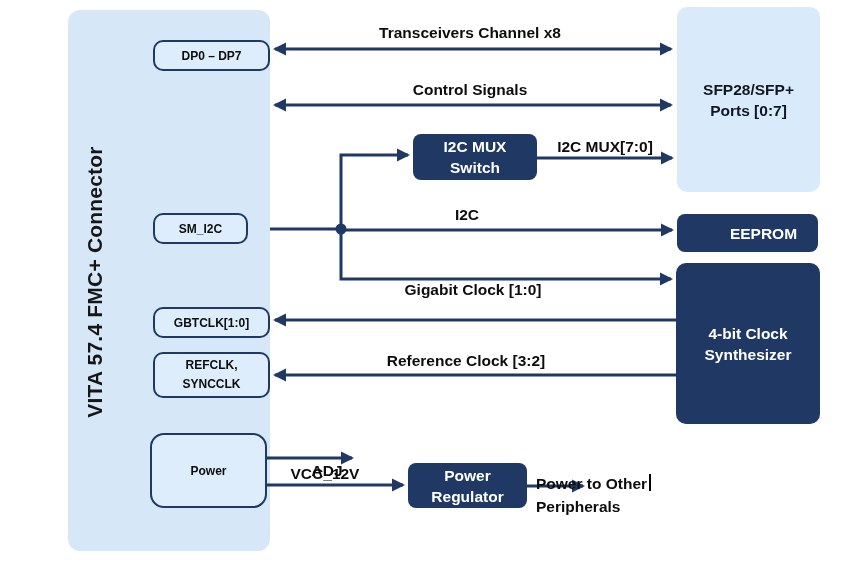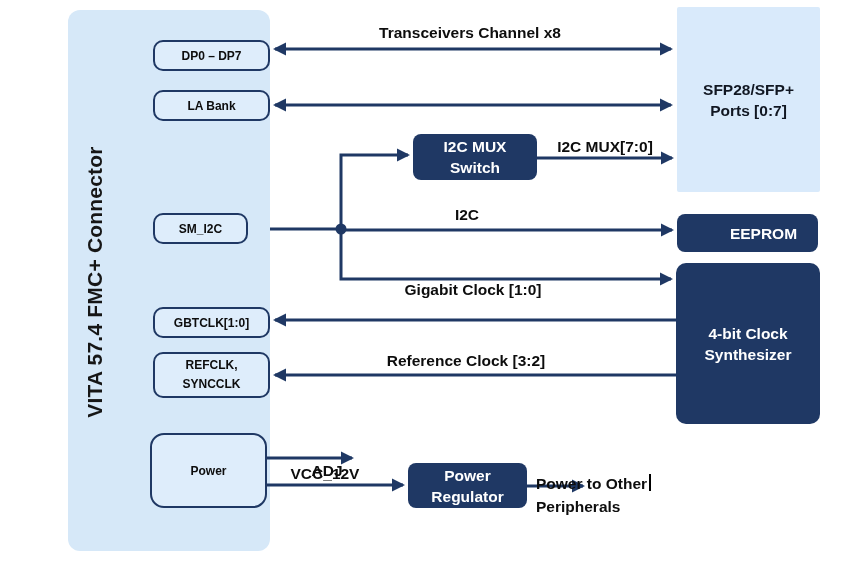--- a/index.html
+++ b/index.html
@@ -30,21 +30,21 @@
   }
   .navybox{
     position:absolute;
     background:#1F3864;border-radius:8px;
     display:flex;align-items:center;justify-content:center;flex-direction:column;
     font-weight:bold;font-size:15.5px;color:#ffffff;text-align:center;
     box-sizing:border-box;z-index:2;line-height:21px;
   }
   .softbox{
     position:absolute;
-    background:#D9EAFB;border-radius:2px;
+    background:#D9EAFB;border-radius:10px;
     display:flex;align-items:center;justify-content:center;flex-direction:column;
     font-weight:bold;font-size:15.5px;color:#111722;text-align:center;
     box-sizing:border-box;z-index:2;line-height:21px;
   }
   .wlabel{
     position:absolute;
     font-weight:bold;font-size:15.5px;color:#0D0D0D;
     white-space:nowrap;z-index:3;transform:translateX(-50%);
   }
   .wlabel.leftalign{transform:none;}
@@ -93,23 +93,20 @@
       <path d="M267,458 H352" marker-end="url(#ah)"></path>
       <path d="M267,485 H403" marker-end="url(#ah)"></path>
       <path d="M527,486 H583" marker-end="url(#ah)"></path>
     </g>
     <circle cx="341" cy="229" r="5.5" fill="#1F3864"></circle>
   </svg>
 
   <div class="lightbox b-dp">
     <span>DP0 – DP7</span>
   </div>
-  <div class="lightbox b-la">
-    <span>LA Bank</span>
-  </div>
   <div class="lightbox b-smi2c">
     <span>SM_I2C</span>
   </div>
   <div class="lightbox b-gbtclk">
     <span>GBTCLK[1:0]</span>
   </div>
   <div class="lightbox b-refclk">
     <span>REFCLK,</span>
     <span>SYNCCLK</span>
   </div>
@@ -131,20 +128,21 @@
   <div class="navybox b-clksyn">
     <span>4-bit Clock</span>
     <span>Synthesizer</span>
   </div>
   <div class="navybox b-pwrreg">
     <span>Power</span>
     <span>Regulator</span>
   </div>
 
   <div class="wlabel" style="left:470px;top:24px;">Transceivers Channel x8</div>
+  <div class="wlabel" style="left:470px;top:81px;">Control Signals</div>
   <div class="wlabel" style="left:605px;top:138px;">I2C MUX[7:0]</div>
   <div class="wlabel" style="left:467px;top:206px;">I2C</div>
   <div class="wlabel" style="left:473px;top:281px;">Gigabit Clock [1:0]</div>
   <div class="wlabel" style="left:466px;top:352px;">Reference Clock [3:2]</div>
   <div class="wlabel" style="left:327px;top:438px;margin-top:24px;">ADJ</div>
   <div class="wlabel" style="left:325px;top:465px;">VCC_12V</div>
   <div class="wlabel leftalign power-out" style="left:536px;top:463px;margin-top:9px;">
     <span>Power to Other</span><span class="caret"></span><br>
     <span>Peripherals</span>
   </div>

